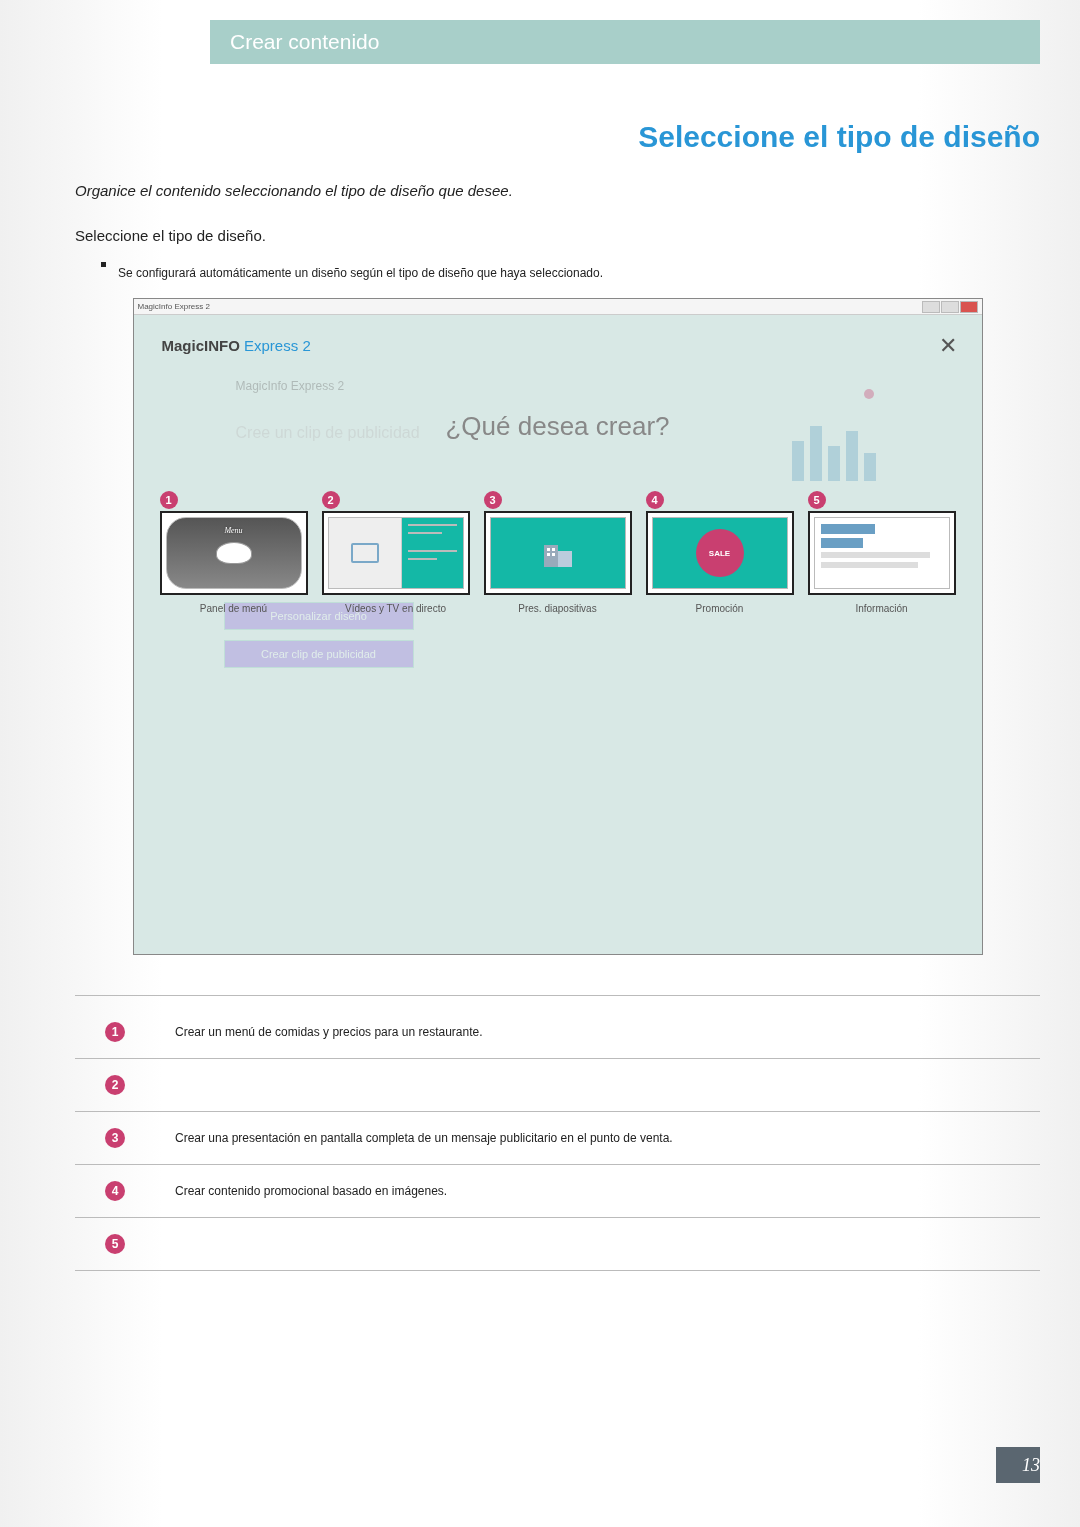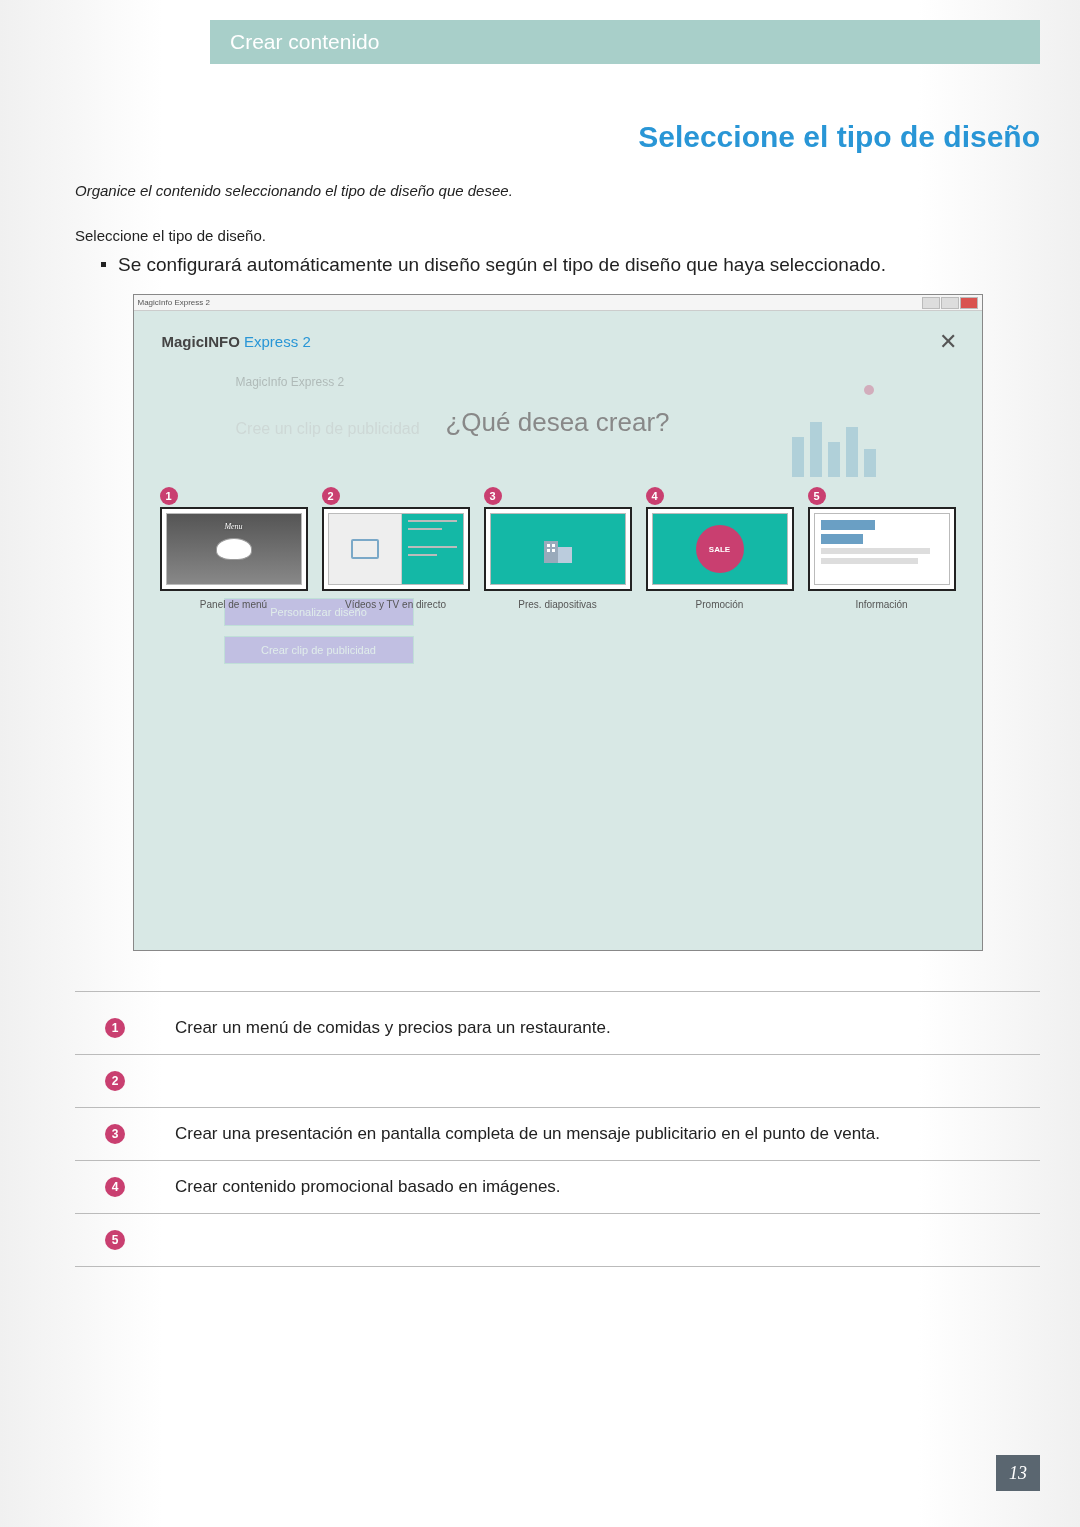--- a/index.html
+++ b/index.html
@@ -6,21 +6,21 @@
   html, body { width: 1080px; height: 1527px; font-family: "Segoe UI", Arial, sans-serif; background: #f5f5f5; }
   .page { width: 1080px; height: 1527px; background: linear-gradient(90deg, #f0f0f0 0%, #ffffff 15%, #ffffff 85%, #f0f0f0 100%); position: relative; }
   .header-bar { position: absolute; top: 20px; left: 210px; right: 40px; height: 44px; background: #a8cfc9; display: flex; align-items: center; padding-left: 20px; }
   .header-bar span { color: #fff; font-size: 21px; font-weight: 300; }
   .content { position: absolute; top: 120px; left: 75px; right: 40px; }
   .h1 { color: #2996d6; font-size: 30px; font-weight: 600; margin-bottom: 28px; text-align: right; }
   .body-text { font-size: 15px; color: #222; margin-bottom: 28px; font-style: italic; }
   .body-text2 { font-size: 15px; color: #222; margin-bottom: 10px; }
   .bullet-row { display: flex; align-items: flex-start; margin-left: 26px; margin-bottom: 14px; }
   .bullet-dot { width: 5px; height: 5px; background: #222; margin-top: 8px; margin-right: 12px; flex-shrink: 0; }
-  .bullet-text { font-size: 19px; color: #222; }
+  .bullet-text { font-size: 12px; color: #222; margin-top: 12px; }
   .screenshot-box { margin: 18px auto 0 auto; width: 850px; height: 657px; background: #d8e8e5; border: 1px solid #888; position: relative; }
   .win-titlebar { height: 16px; background: #f5f5f5; border-bottom: 1px solid #ccc; display: flex; align-items: center; justify-content: space-between; font-size: 8px; color: #555; padding: 0 4px; }
   .win-btns { display: flex; gap: 1px; }
   .win-btn { width: 18px; height: 12px; background: #ddd; border: 1px solid #bbb; }
   .win-btn.close { background: #d9534f; }
   .app-area { position: absolute; top: 16px; left: 0; right: 0; bottom: 0; background: #d8e8e5; }
   .app-logo { position: absolute; top: 22px; left: 28px; font-size: 15px; color: #444; font-weight: 600; }
   .app-logo .exp { color: #2996d6; font-weight: 400; }
   .app-close-x { position: absolute; top: 18px; right: 24px; font-size: 22px; color: #555; font-weight: 300; }
   .faded-panel { position: absolute; top: 64px; left: 90px; width: 260px; height: 340px; opacity: 0.35; }
@@ -33,39 +33,39 @@
   .bg-pink-dot { position: absolute; top: 74px; right: 108px; width: 10px; height: 10px; border-radius: 50%; background: #c93f70; opacity: 0.35; }
   .cards-row { position: absolute; top: 196px; left: 26px; right: 26px; display: flex; justify-content: space-between; }
   .card-wrap { width: 148px; position: relative; }
   .num-badge { position: absolute; top: -20px; left: 0; width: 18px; height: 18px; border-radius: 50%; background: #c93f70; color: #fff; font-size: 11px; font-weight: bold; display: flex; align-items: center; justify-content: center; }
   .card-frame { border: 2px solid #222; padding: 4px; background: #fff; }
   .card-inner { border: 1px solid #bbb; height: 72px; background: #14b8a6; position: relative; overflow: hidden; display: flex; align-items: center; justify-content: center; }
   .card-label { text-align: center; font-size: 10px; color: #555; margin-top: 8px; }
   
   .c1-plate { width: 36px; height: 22px; background: #fff; border-radius: 50% 50% 40% 40%; border: 1px solid #999; position: relative; }
   .c1-menu { position: absolute; top: 8px; left: 50%; transform: translateX(-50%); font-size: 8px; color: #fff; font-style: italic; font-family: cursive; text-shadow: 0 0 2px #333; }
-  .c1-bg { background: linear-gradient(#555,#888); }
+  .c1-bg { background: linear-gradient(#555,#888); border-radius: 20px; }
   
   .c2-left { width: 55%; height: 100%; background: #eee; border-right: 1px solid #ccc; display: flex; align-items: center; justify-content: center; }
   .c2-tv { width: 28px; height: 20px; border: 2px solid #7aa8c8; border-radius: 2px; }
   .c2-right { flex: 1; height: 100%; padding: 6px; }
   .c2-line { height: 2px; background: #bbb; margin-bottom: 6px; }
   .c2-flex { display: flex; height: 100%; width: 100%; }
   
   .c3-bldg { width: 40px; height: 40px; }
   
   .c4-starburst { width: 48px; height: 48px; background: #c93f70; border-radius: 50%; display: flex; align-items: center; justify-content: center; color: #fff; font-size: 8px; font-weight: bold; position: relative; }
   
   .c5-bg { background: #fff; padding: 6px; }
   .c5-block { height: 10px; margin-bottom: 4px; }
   .divider { border: 0; border-top: 1px solid #bbb; margin: 40px 0 10px 0; }
   .desc-row { display: flex; align-items: center; padding: 16px 0; border-bottom: 1px solid #bbb; }
   .desc-badge { width: 20px; height: 20px; border-radius: 50%; background: #c93f70; color: #fff; font-size: 12px; font-weight: bold; display: flex; align-items: center; justify-content: center; margin-right: 50px; margin-left: 30px; flex-shrink: 0; }
-  .desc-text { font-size: 17px; color: #222; }
-  .page-num-box { position: absolute; bottom: 36px; right: 40px; width: 44px; height: 36px; background: #5a6670; display: flex; align-items: center; justify-content: center; }
+  .desc-text { font-size: 12px; color: #222; }
+  .page-num-box { position: absolute; bottom: 44px; right: 40px; width: 44px; height: 36px; background: #5a6670; display: flex; align-items: center; justify-content: flex-end; }
   .page-num-box span { color: #fff; font-size: 18px; font-style: italic; font-family: Georgia, serif; }
 </style>
 </head>
 <body>
 
 <div class="page">
 
   <div class="header-bar">
     <span>Crear contenido</span>
   </div>

